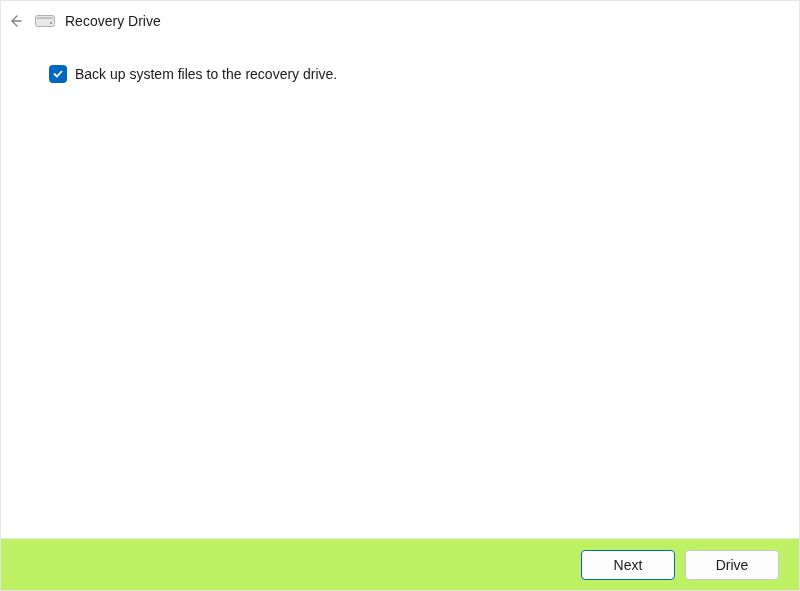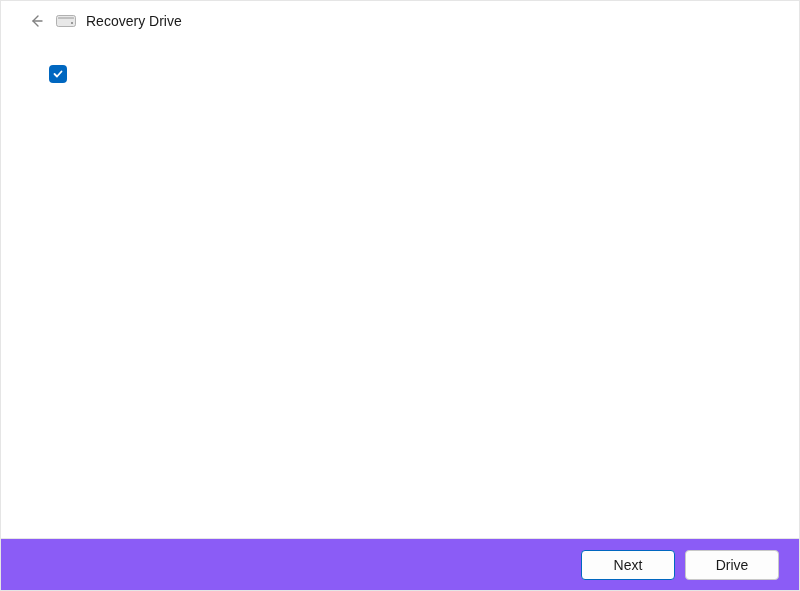--- a/index.html
+++ b/index.html
@@ -14,21 +14,21 @@
       background: #ffffff;
       width: 800px;
       height: 591px;
       overflow: hidden;
       position: relative;
       border: 1px solid #e5e5e5;
     }
     .header {
       display: flex;
       align-items: center;
-      padding: 10px 25px;
+      padding: 10px 4px;
       gap: 10px;
     }
     .back-arrow {
       width: 20px;
       height: 20px;
       display: flex;
       align-items: center;
       justify-content: center;
       color: #606060;
       cursor: pointer;
@@ -91,21 +91,21 @@
       bottom: 0;
       left: 0;
       right: 0;
       height: 52px;
       border-top: 1px solid #e5e5e5;
       display: flex;
       align-items: center;
       justify-content: flex-end;
       padding: 0 20px;
       gap: 10px;
-      background: #8b5cf6;
+      background: #bef264;
     }
     .btn {
       min-width: 94px;
       height: 30px;
       border: 1px solid #c8c8c8;
       border-radius: 4px;
       background: #fdfdfd;
       font-size: 14px;
       color: #1a1a1a;
       cursor: pointer;
@@ -138,19 +138,20 @@
   <div class="window-title">Recovery Drive</div>
 </div>
 
 <div class="content">
   <div class="checkbox-row">
     <div class="checkbox">
       <svg width="12" height="12" viewBox="0 0 12 12">
         <path d="M2.5 6 L5 8.5 L9.5 3.5" stroke="#ffffff" stroke-width="1.8" fill="none" stroke-linecap="round" stroke-linejoin="round"></path>
       </svg>
     </div>
+    <span class="checkbox-label">Back up system files to the recovery drive.</span>
   </div>
 </div>
 
 <div class="footer">
   <button class="btn primary">Next</button>
   <button class="btn">Drive</button>
 </div>
 
 </body></html>

